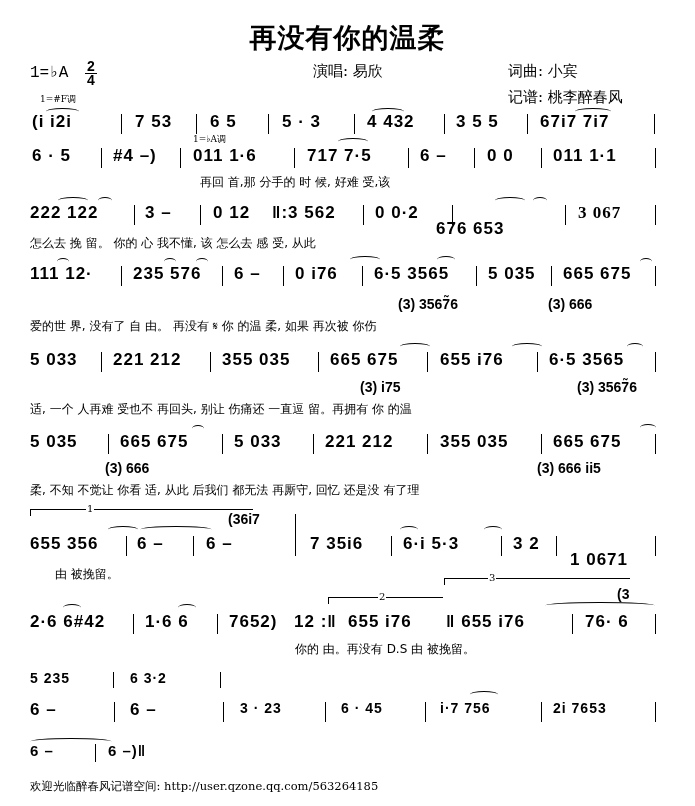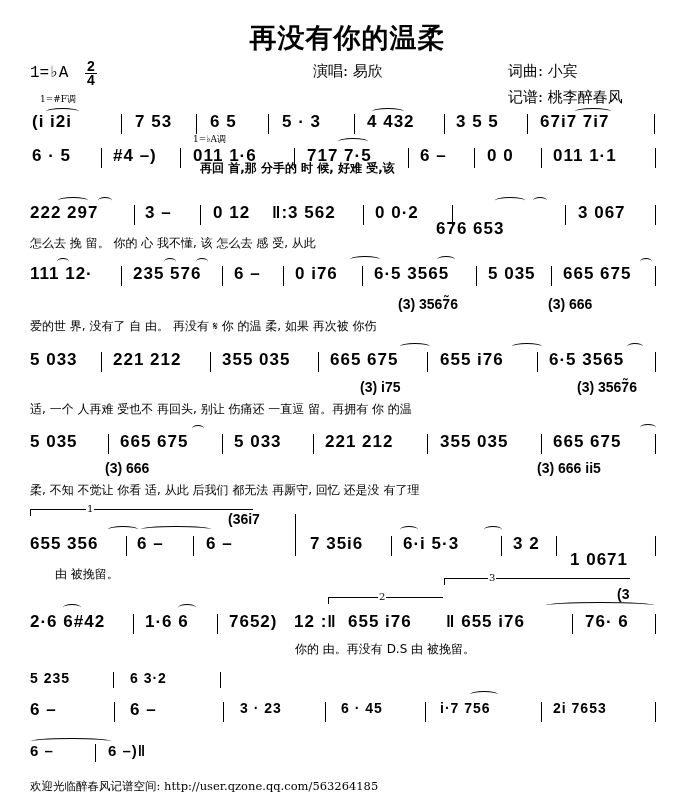--- a/index.html
+++ b/index.html
@@ -63,39 +63,39 @@
   <span class="slur" style="left:338px;top:-4px;width:30px;"></span>
   <span class="n" style="left:307px;top:4px;">717  7·5</span>
   <span class="bar" style="left:408px;top:6px;"></span>
   <span class="n" style="left:420px;top:4px;">6  –</span>
   <span class="bar" style="left:474px;top:6px;"></span>
   <span class="n" style="left:487px;top:4px;">0  0</span>
   <span class="bar" style="left:541px;top:6px;"></span>
   <span class="n" style="left:553px;top:4px;">011  1·1</span>
   <span class="bar" style="left:655px;top:6px;"></span>
 </div>
-<div class="abs lyr" style="left:200px;top:160px;font-weight:bold;">再回  首,那  分手的      时   候,                              好难  受,该</div>
+<div class="abs lyr" style="left:200px;top:174px;">再回  首,那  分手的      时   候,                              好难  受,该</div>
 
 <div class="abs" style="top:203px;left:0;width:695px;height:30px;">
   <span class="slur" style="left:58px;top:-6px;width:30px;"></span>
   <span class="slur" style="left:98px;top:-6px;width:14px;"></span>
   <span class="slur" style="left:495px;top:-6px;width:30px;"></span>
   <span class="slur" style="left:533px;top:-6px;width:14px;"></span>
-  <span class="n" style="left:30px;top:0;">222  297</span>
+  <span class="n" style="left:30px;top:0;">222  122</span>
   <span class="bar" style="left:134px;top:2px;"></span>
   <span class="n" style="left:145px;top:0;">3  –</span>
   <span class="bar" style="left:200px;top:2px;"></span>
   <span class="n" style="left:213px;top:0;">0  12</span>
   <span class="n" style="left:272px;top:0;">‖:3  562</span>
   <span class="bar" style="left:363px;top:2px;"></span>
   <span class="n" style="left:375px;top:0;">0  0·2</span>
   <span class="bar" style="left:452px;top:2px;"></span>
   <span class="n" style="left:436px;top:0;margin-top:16px;">676  653</span>
   <span class="bar" style="left:565px;top:2px;"></span>
-  <span class="n" style="left:578px;top:0;">3  067</span>
+  <span class="n" style="left:578px;top:0;font-family:Liberation Serif, serif;">3  067</span>
   <span class="bar" style="left:655px;top:2px;"></span>
 </div>
 <div class="abs lyr" style="left:30px;top:235px;text-align:center;">怎么去   挽   留。      你的   心  我不懂,          该   怎么去    感    受,  从此</div>
 
 <div class="abs" style="top:264px;left:0;width:695px;height:30px;">
   <span class="slur" style="left:57px;top:-6px;width:12px;"></span>
   <span class="slur" style="left:164px;top:-6px;width:12px;"></span>
   <span class="slur" style="left:196px;top:-6px;width:12px;"></span>
   <span class="slur" style="left:350px;top:-8px;width:30px;"></span>
   <span class="slur" style="left:437px;top:-8px;width:18px;"></span>

